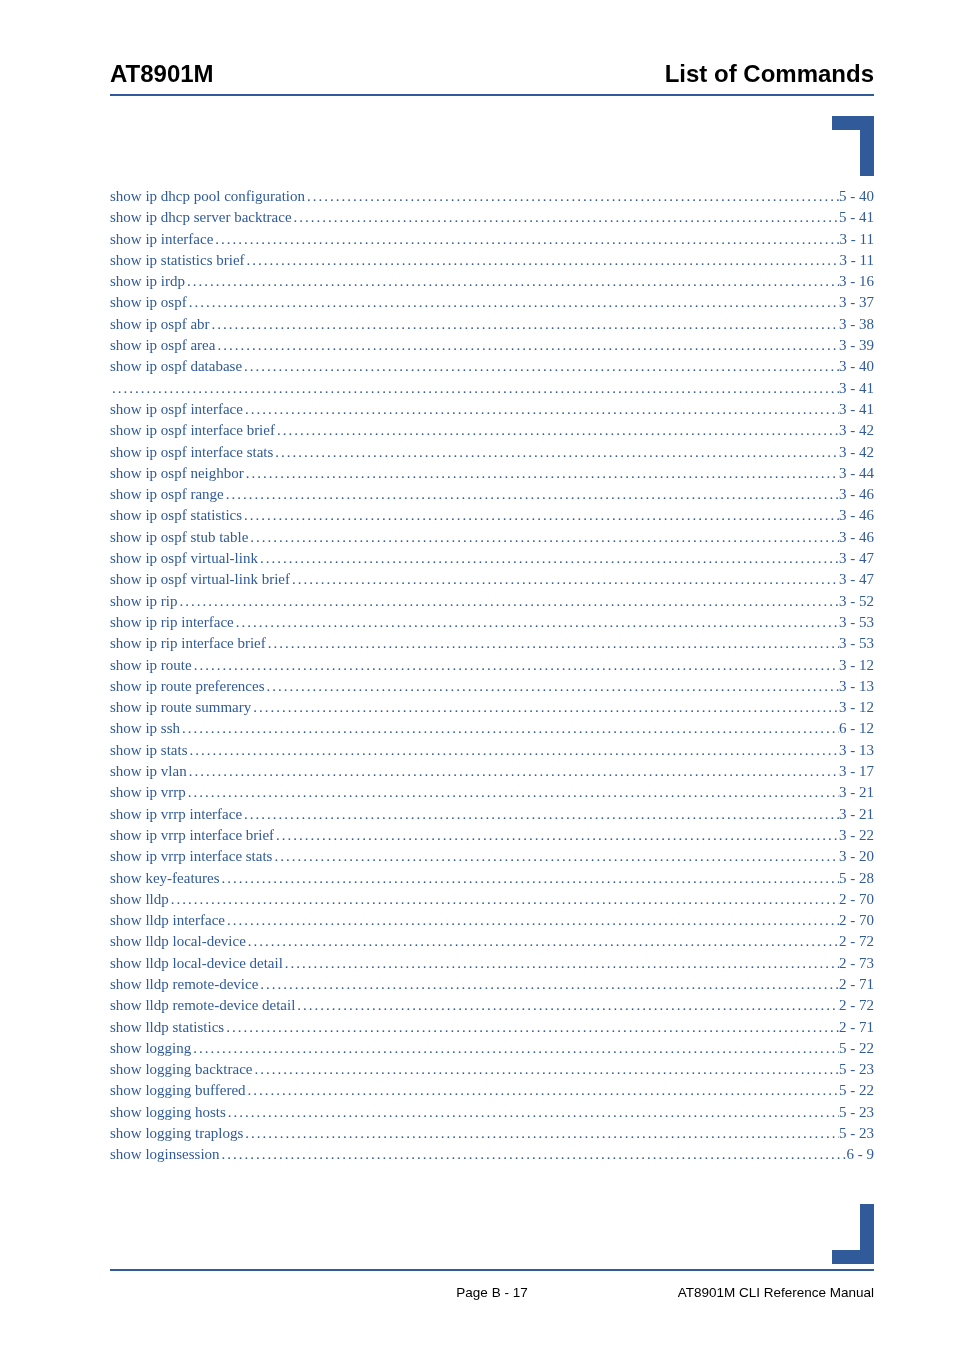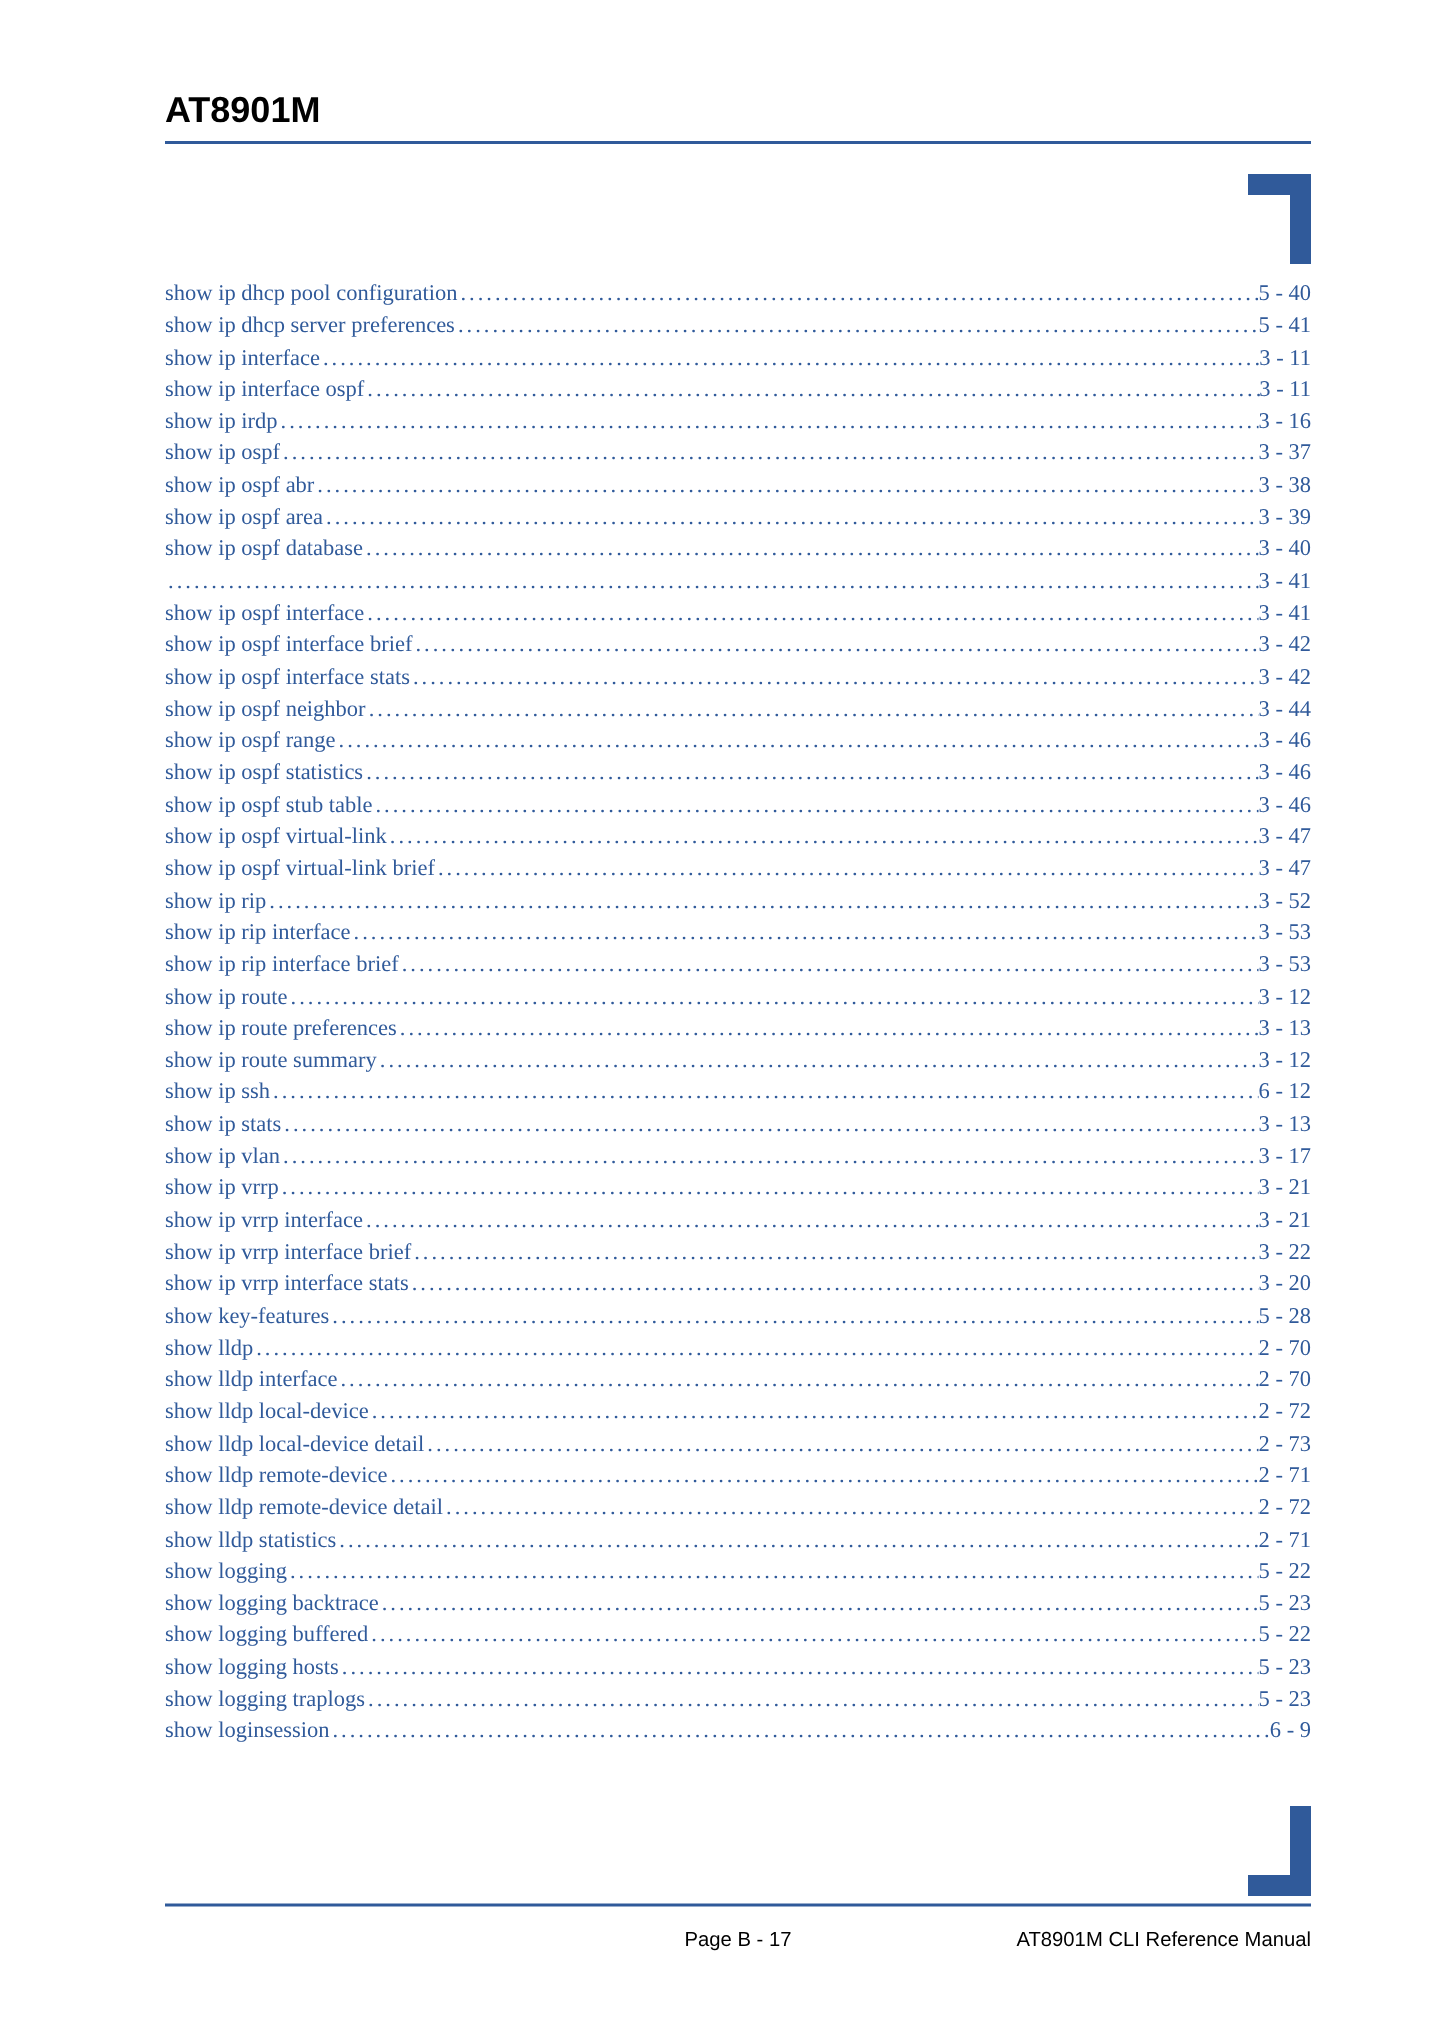--- a/index.html
+++ b/index.html
@@ -27,43 +27,44 @@
   .corner-accent-bottom::before { content: ""; position: absolute; bottom: 0; right: 0; width: 14px; height: 60px; background: #305a9a; }
   .corner-accent-bottom::after { content: ""; position: absolute; bottom: 0; right: 0; width: 42px; height: 14px; background: #305a9a; }
 </style>
 </head>
 <body>
 
 <div class="page">
 
   <div class="header">
     <div class="header-left">AT8901M</div>
+    <div class="header-right">List of Commands</div>
   </div>
   <div class="header-rule"></div>
 
   <div class="corner-accent-top"></div>
 
   <div class="toc" id="toc">
       <div class="toc-row">
         <span class="toc-title">show ip dhcp pool configuration </span>
         <span class="toc-dots">............................................................................................................................................................................................................................................................................................................</span>
         <span class="toc-page">5 - 40</span>
       </div>
       <div class="toc-row">
-        <span class="toc-title">show ip dhcp server preferences </span>
+        <span class="toc-title">show ip dhcp server backtrace </span>
         <span class="toc-dots">............................................................................................................................................................................................................................................................................................................</span>
         <span class="toc-page">5 - 41</span>
       </div>
       <div class="toc-row">
         <span class="toc-title">show ip interface </span>
         <span class="toc-dots">............................................................................................................................................................................................................................................................................................................</span>
         <span class="toc-page">3 - 11</span>
       </div>
       <div class="toc-row">
-        <span class="toc-title">show ip interface ospf </span>
+        <span class="toc-title">show ip statistics brief </span>
         <span class="toc-dots">............................................................................................................................................................................................................................................................................................................</span>
         <span class="toc-page">3 - 11</span>
       </div>
       <div class="toc-row">
         <span class="toc-title">show ip irdp </span>
         <span class="toc-dots">............................................................................................................................................................................................................................................................................................................</span>
         <span class="toc-page">3 - 16</span>
       </div>
       <div class="toc-row">
         <span class="toc-title">show ip ospf </span>

